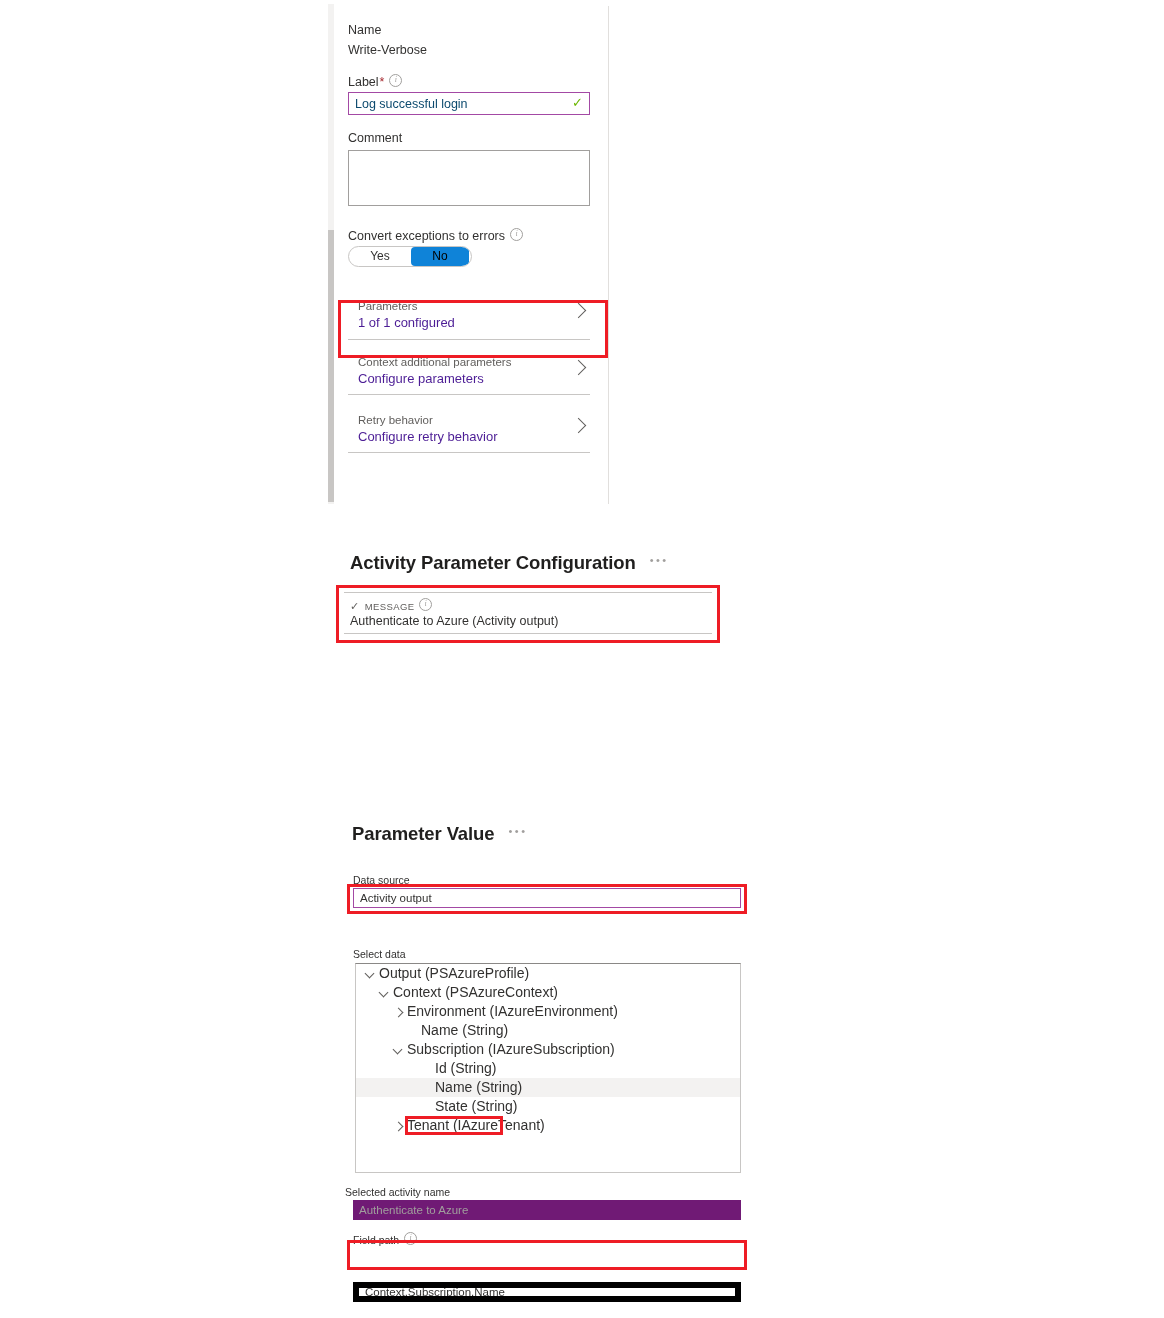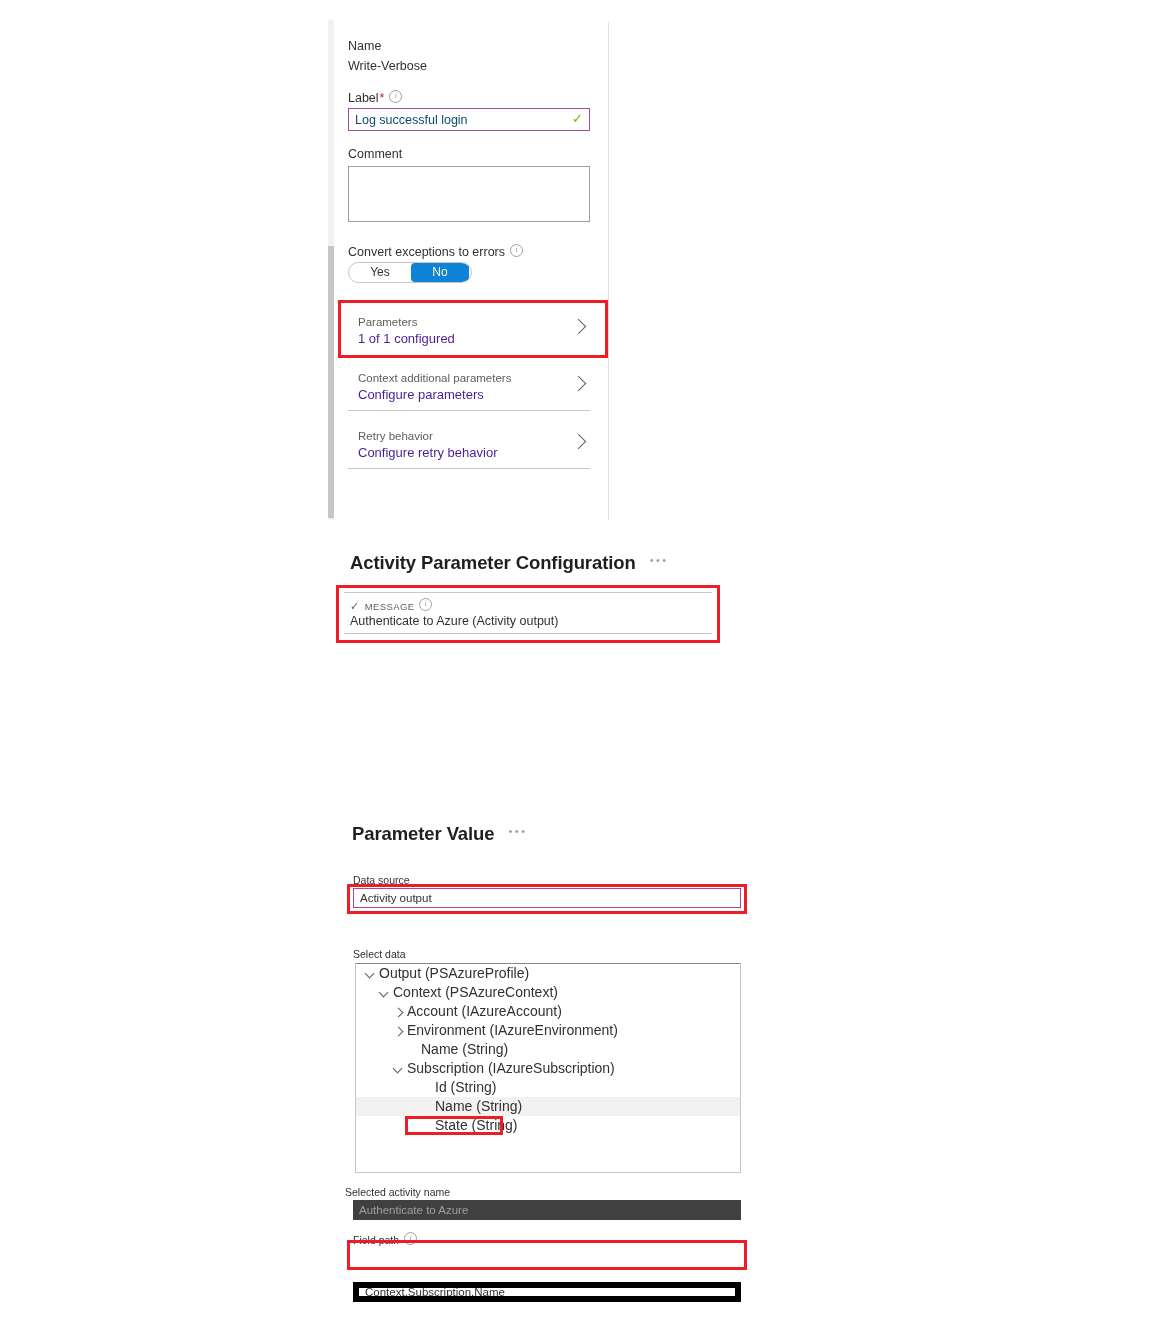--- a/index.html
+++ b/index.html
@@ -12,21 +12,21 @@
     height: 1318px;
     position: relative;
     font-family: "Liberation Sans", sans-serif;
     color: #323130;
     -webkit-font-smoothing: antialiased;
   }
   .abs { position: absolute; }
 
   
   #top-panel {
-    left: 322px; top: 18px; width: 290px; height: 502px;
+    left: 322px; top: 2px; width: 290px; height: 502px;
   }
   .scroll-track {
     position: absolute;
     left: 6px; top: 2px; width: 6px; height: 500px;
     background: #f3f2f1;
   }
   .scroll-thumb {
     position: absolute;
     left: 6px; top: 228px; width: 6px; height: 272px;
     background: #c8c6c4;
@@ -116,21 +116,21 @@
     position: absolute;
     top: 0; height: 19px; line-height: 19px;
     font-size: 12px;
     text-align: center;
     color: #323130;
   }
   .toggle-opt.left  { left: 2px;  width: 58px; }
   .toggle-opt.right { right: 2px; width: 58px; }
   .toggle-opt.on {
     background: #0f83d8;
-    color: #fef9c3;
+    color: #000000;
     border-radius: 4px;
   }
 
   
   .link-row {
     position: absolute;
     width: 242px;
     border-bottom: 1px solid #c8c6c4;
   }
   .link-row .lr-top {
@@ -211,21 +211,21 @@
     font-family: "Liberation Sans", sans-serif;
     font-size: 11.5px;
     color: #323130;
     padding: 0 6px;
     outline: none;
     line-height: 18px;
   }
   .pv-input.plain { border: 6px solid #000000; margin-top: 36px; }
   .pv-input.readonly {
     border: none;
-    background: #404040;
+    background: #701a75;
     color: #a19f9d;
   }
 
   
   .tree-box {
     position: absolute;
     box-sizing: border-box;
     border: 1px solid #c8c6c4;
     border-top: 1px solid #8a8886;
     background: #ffffff;
@@ -349,27 +349,27 @@
 <input class="abs pv-input" style="left: 353px; top: 888px; width: 388px;" type="text" value="Activity output">
 
 <div class="redbox" style="left:347px; top:884px; width:400px; height:30px;"></div>
 
 <div class="abs small-label" style="left:353px; top:948px;">Select data</div>
 
 <div class="tree-box" style="left:355px; top:963px; width:386px; height:210px;">
   <div id="tree-rows">
       <div class="tree-row"><span style="display: inline-block; width: 10px;"></span><span class="tw-chev expanded"></span><span>Output (PSAzureProfile)</span></div>
       <div class="tree-row"><span style="display: inline-block; width: 24px;"></span><span class="tw-chev expanded"></span><span>Context (PSAzureContext)</span></div>
-      <div class="tree-row"><span style="display: inline-block; width: 38px;"></span><span class="tw-chev collapsed"></span><span>Account (IAzureAccount)</span></div>
       <div class="tree-row"><span style="display: inline-block; width: 38px;"></span><span class="tw-chev collapsed"></span><span>Environment (IAzureEnvironment)</span></div>
       <div class="tree-row"><span style="display: inline-block; width: 52px;"></span><span class="tw-chev none"></span><span>Name (String)</span></div>
       <div class="tree-row"><span style="display: inline-block; width: 38px;"></span><span class="tw-chev expanded"></span><span>Subscription (IAzureSubscription)</span></div>
       <div class="tree-row"><span style="display: inline-block; width: 66px;"></span><span class="tw-chev none"></span><span>Id (String)</span></div>
       <div class="tree-row selected"><span style="display: inline-block; width: 66px;"></span><span class="tw-chev none"></span><span>Name (String)</span></div>
       <div class="tree-row"><span style="display: inline-block; width: 66px;"></span><span class="tw-chev none"></span><span>State (String)</span></div>
+      <div class="tree-row"><span style="display: inline-block; width: 38px;"></span><span class="tw-chev collapsed"></span><span>Tenant (IAzureTenant)</span></div>
     </div>
 </div>
 
 <div class="redbox" style="left:405px; top:1116px; width:98px; height:19px;"></div>
 
 <div class="abs small-label" style="left:345px; top:1186px;">Selected activity name</div>
 <input class="abs pv-input readonly" style="left: 353px; top: 1200px; width: 388px;" type="text" readonly="" value="Authenticate to Azure">
 
 <div class="abs small-label" style="left:353px; top:1232px;">
   <span>Field path</span><span class="info-icon"></span>

